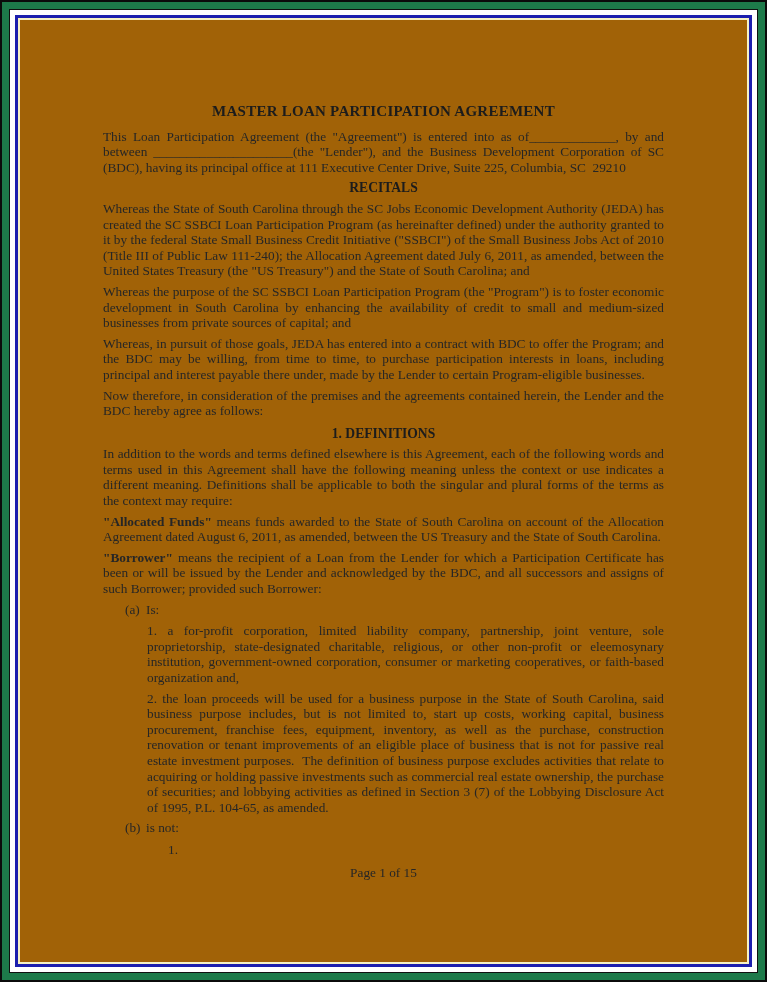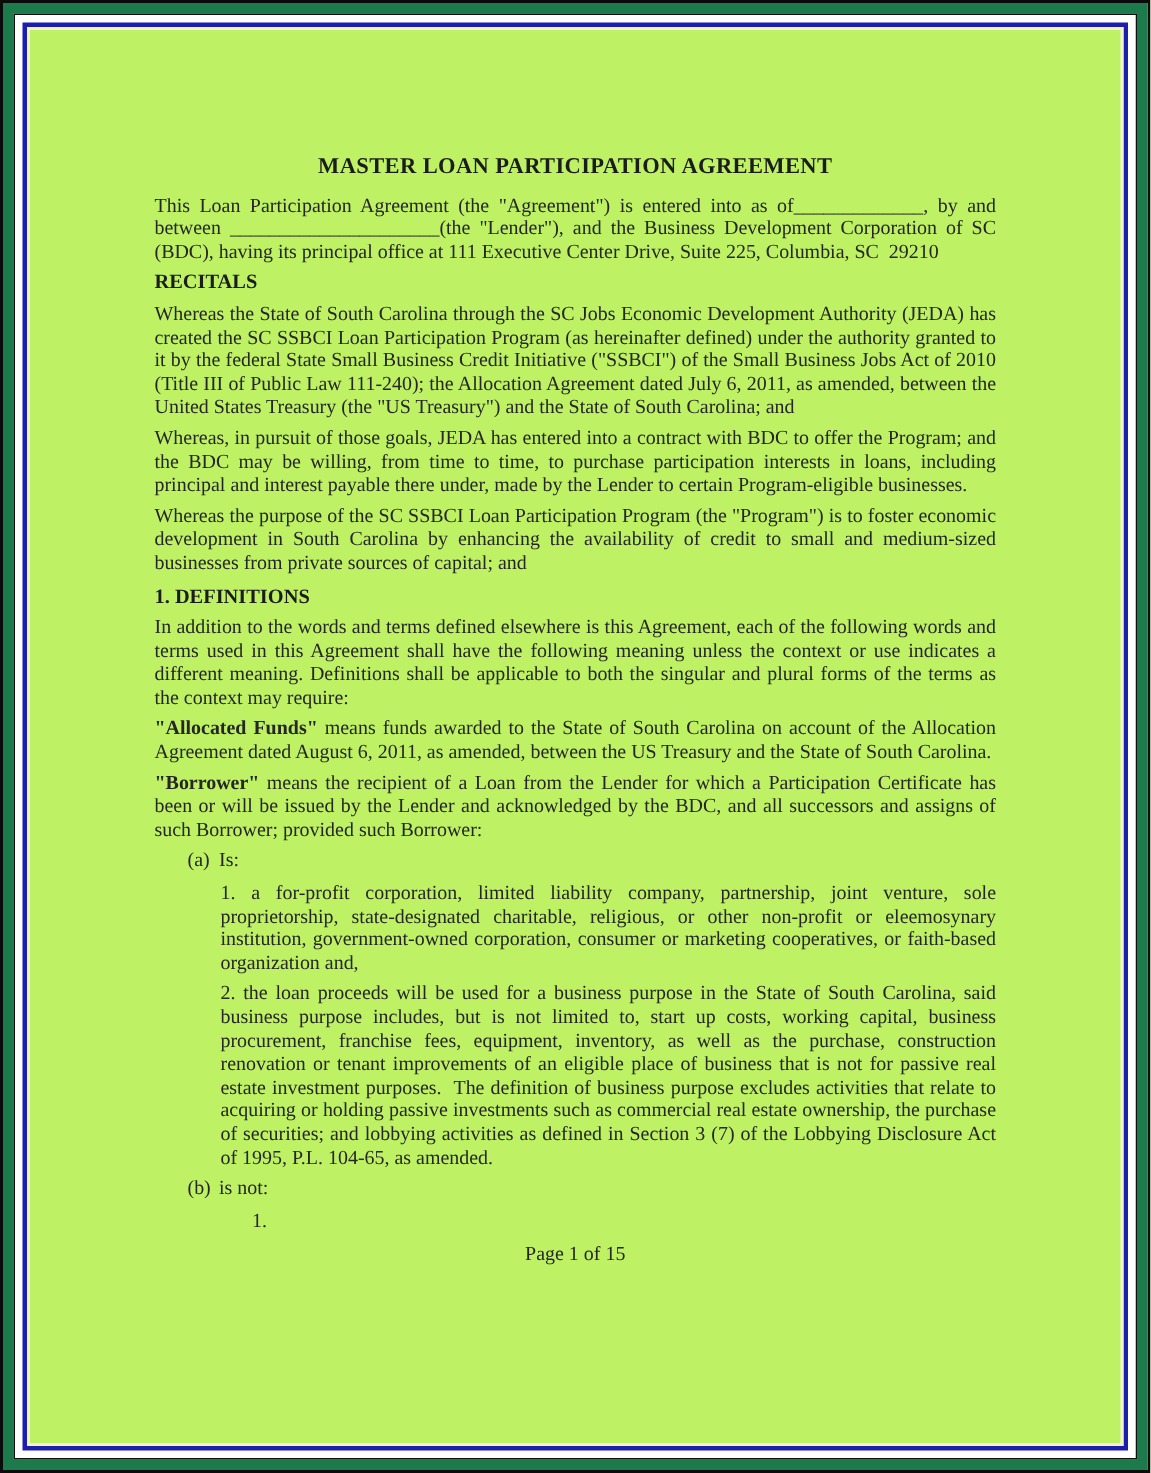--- a/index.html
+++ b/index.html
@@ -10,42 +10,42 @@
     font-family: "Liberation Serif", serif;
   }
   .frame-black  { width: 767px; height: 982px; border: 2px solid #0b0b0b; }
   .frame-green  { width: 100%; height: 100%; border: 7px solid #1d7a4a; }
   .frame-line   { width: 100%; height: 100%; border: 1px solid #101010; }
   .frame-gap    { width: 100%; height: 100%; border: 5px solid #ffffff; }
   .frame-blue   { width: 100%; height: 100%; border: 3px solid #1c1fae; }
   .frame-cream  { width: 100%; height: 100%; border: 2px solid #f7f2c5; }
   .page {
     width: 100%; height: 100%;
-    background: #bef264;
+    background: #a16207;
     padding: 84px 83px 0 83px;
     overflow: hidden;
     color: #262626;
     font-size: 13.3px;
     line-height: 15.6px;
     text-align: justify;
   }
   .doc-title {
     margin: 0 0 9px 0;
     text-align: center;
     font-weight: bold;
     font-size: 15px;
     letter-spacing: 0.25px;
     color: #1c1c1c;
   }
   .page p { margin: 0 0 5px 0; }
   .section-heading {
     margin: 2px 0 5px 0;
     font-weight: bold;
     font-size: 13.6px;
-    text-align: left;
+    text-align: center;
     color: #1c1c1c;
   }
   .section-heading.center { margin-top: 7px; }
   .term { font-weight: bold; }
   .list-label {
     display: flex;
     padding-left: 22px;
     margin: 2px 0 6px 0;
   }
   .list-label .lab { width: 21px; flex: 0 0 auto; }
@@ -74,23 +74,24 @@
           <div class="frame-cream">
             <div class="page">
 
               <h1 class="doc-title">MASTER LOAN PARTICIPATION AGREEMENT</h1>
 
               <p>This Loan Participation Agreement (the "Agreement") is entered into as of_____________, by and between _____________________(the "Lender"), and the Business Development Corporation of SC (BDC), having its principal office at 111 Executive Center Drive, Suite 225, Columbia, SC&nbsp;&nbsp;29210</p>
 
               <h2 class="section-heading">RECITALS</h2>
 
               <p>Whereas the State of South Carolina through the SC Jobs Economic Development Authority (JEDA) has created the SC SSBCI Loan Participation Program (as hereinafter defined) under the authority granted to it by the federal State Small Business Credit Initiative ("SSBCI") of the Small Business Jobs Act of 2010 (Title III of Public Law 111-240); the Allocation Agreement dated July 6, 2011, as amended, between the United States Treasury (the "US Treasury") and the State of South Carolina; and</p>
+              <p>Whereas the purpose of the SC SSBCI Loan Participation Program (the "Program") is to foster economic development in South Carolina by enhancing the availability of credit to small and medium-sized businesses from private sources of capital; and</p>
               <p>Whereas, in pursuit of those goals, JEDA has entered into a contract with BDC to offer the Program; and the BDC may be willing, from time to time, to purchase participation interests in loans, including principal and interest payable there under, made by the Lender to certain Program-eligible businesses.</p>
-              <p>Whereas the purpose of the SC SSBCI Loan Participation Program (the "Program") is to foster economic development in South Carolina by enhancing the availability of credit to small and medium-sized businesses from private sources of capital; and</p>
 
+              <p>Now therefore, in consideration of the premises and the agreements contained herein, the Lender and the BDC hereby agree as follows:</p>
 
               <h2 class="section-heading center">1. DEFINITIONS</h2>
 
               <p>In addition to the words and terms defined elsewhere is this Agreement, each of the following words and terms used in this Agreement shall have the following meaning unless the context or use indicates a different meaning. Definitions shall be applicable to both the singular and plural forms of the terms as the context may require:</p>
 
               <p><b class="term">"Allocated Funds"</b><span> means funds awarded to the State of South Carolina on account of the Allocation Agreement dated August 6, 2011, as amended, between the US Treasury and the State of South Carolina.</span></p>
 
               <p><b class="term">"Borrower"</b><span> means the recipient of a Loan from the Lender for which a Participation Certificate has been or will be issued by the Lender and acknowledged by the BDC, and all successors and assigns of such Borrower; provided such Borrower:</span></p>
 
               <div class="list-label">

